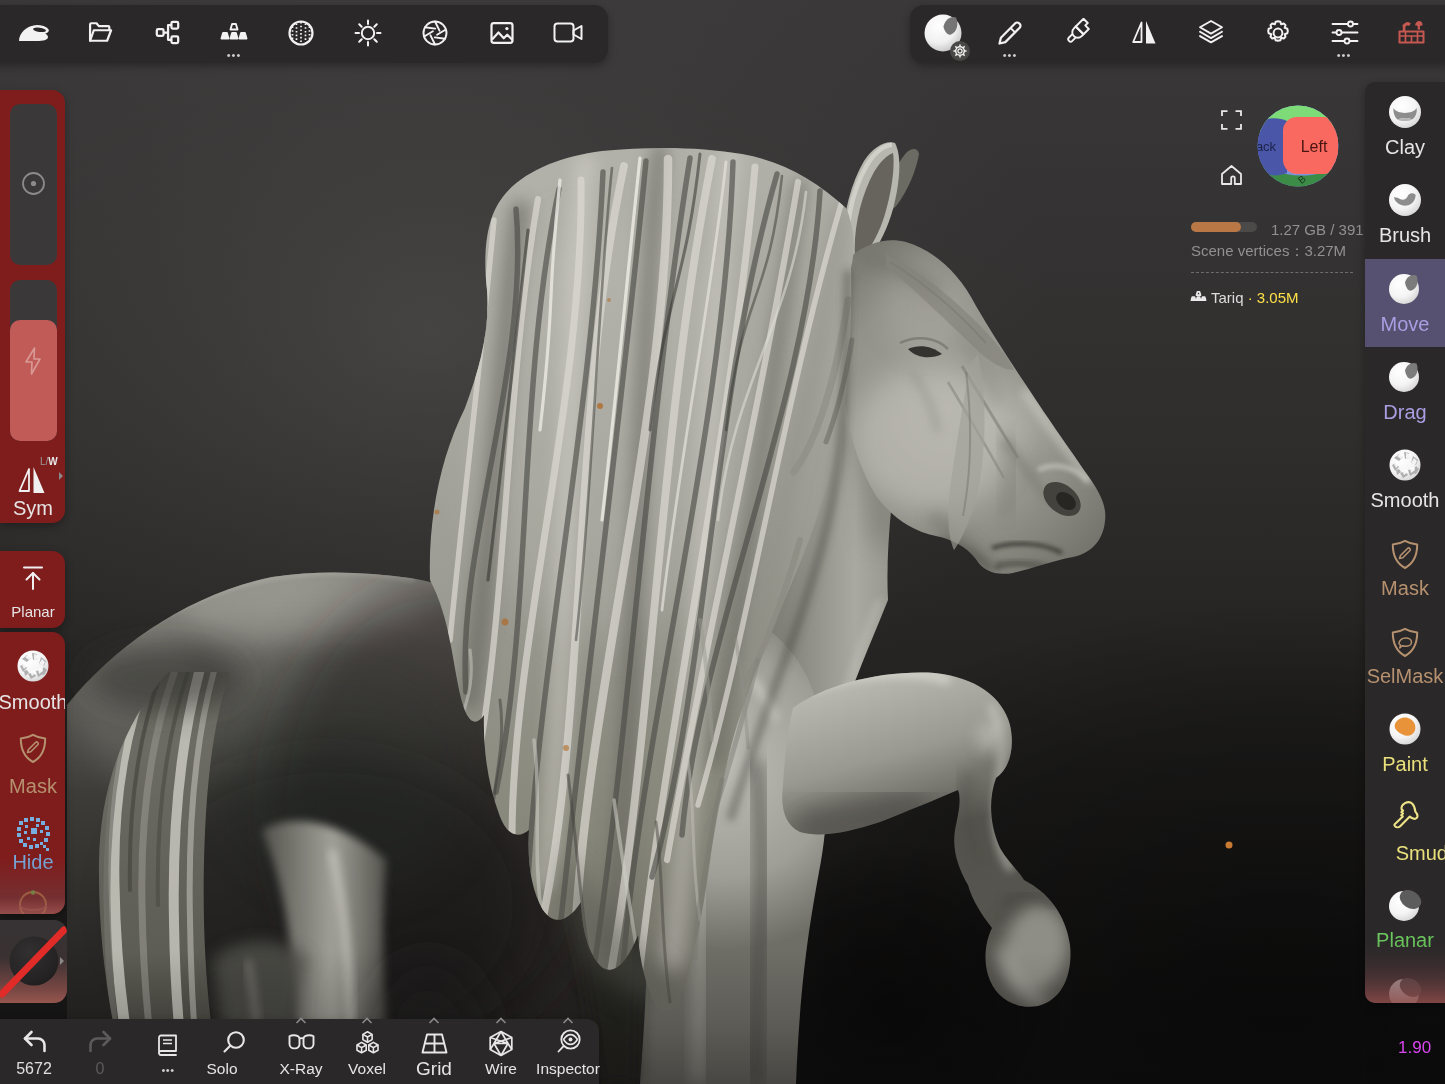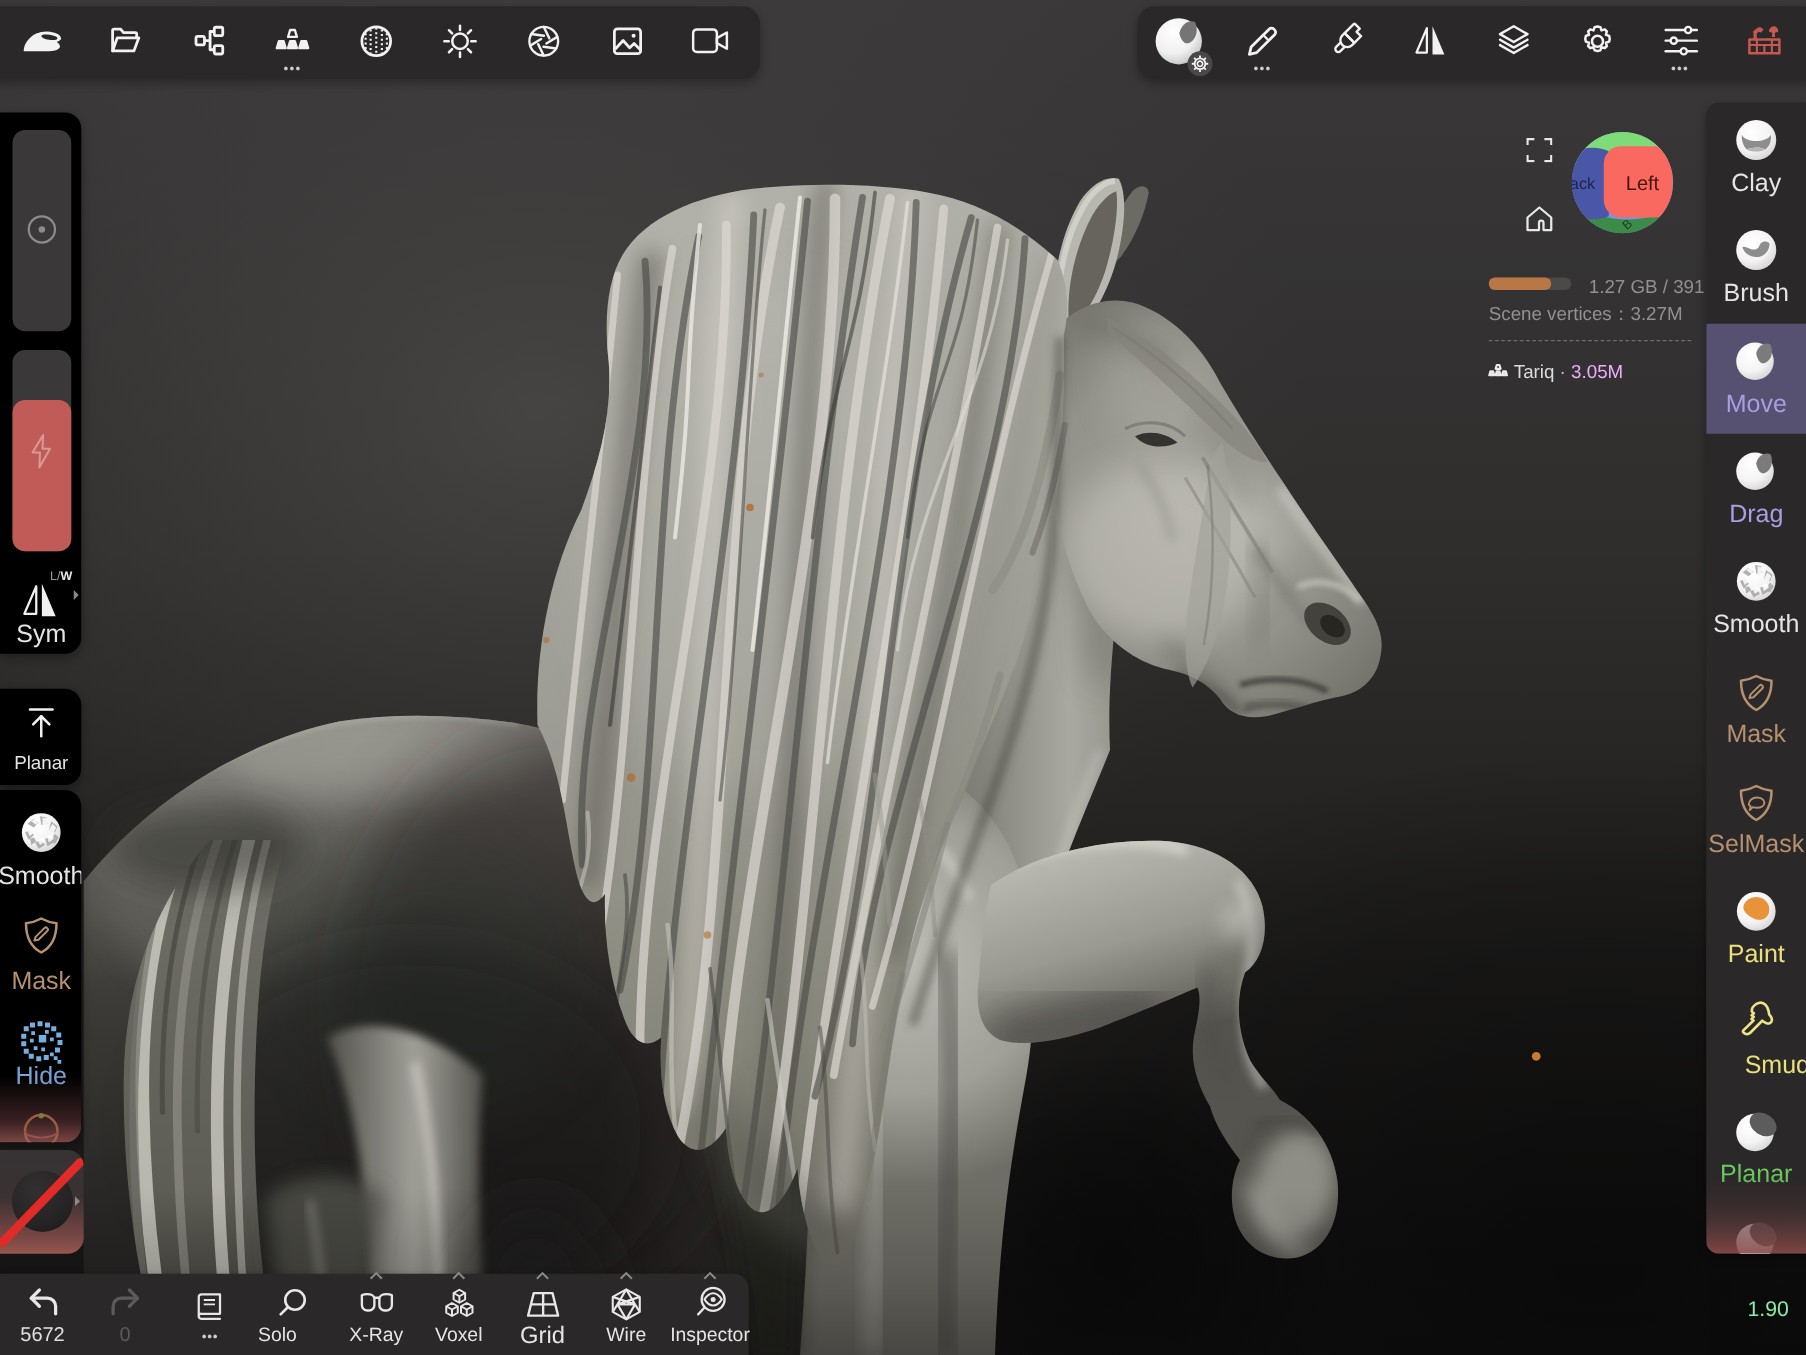--- a/index.html
+++ b/index.html
@@ -1,21 +1,21 @@
 <!DOCTYPE html>
 <html><head>
 <meta charset="utf-8">
 <style>
   html,body{margin:0;padding:0;}
   body{width:1445px;height:1084px;overflow:hidden;position:relative;
        background:#2a2929;font-family:"Liberation Sans",sans-serif;}
   .abs{position:absolute;}
   #canvas{left:0;top:0;width:1445px;height:1084px;z-index:0;}
   .bar{background:#2b2829;z-index:20;box-shadow:0 3px 8px rgba(0,0,0,0.3);}
-  .panel{background:#000000;z-index:20;box-shadow:0 3px 8px rgba(0,0,0,0.3);}
+  .panel{background:#7f1d1d;z-index:20;box-shadow:0 3px 8px rgba(0,0,0,0.3);}
   .lbl{position:absolute;color:#e6e4e4;font-size:20px;text-align:center;transform:translate(-50%,-50%);white-space:nowrap;}
 </style>
 </head>
 <body>
 
 <svg id="canvas" class="abs" width="1445" height="1084" viewBox="0 0 1445 1084">
   <defs>
     <linearGradient id="bg" x1="0" y1="0" x2="0" y2="1">
       <stop offset="0" stop-color="#3a3839"></stop>
       <stop offset="0.4" stop-color="#2f2e2d"></stop>
@@ -464,21 +464,21 @@
   <div class="abs" style="left:1191px;top:222px;width:50px;height:10px;border-radius:5px;background:#b87744;"></div>
   <div class="abs" style="left:1271px;top:221px;color:#929090;font-size:15px;white-space:nowrap;">1.27 GB / 391 MB</div>
   <div class="abs" style="left:1191px;top:242px;color:#929090;font-size:15px;white-space:nowrap;">Scene vertices：3.27M</div>
   <div class="abs" style="left:1191px;top:272px;width:162px;border-top:1.5px dashed #6e6c6c;"></div>
   <svg class="abs" style="left:1190px;top:289px;" width="17" height="15" viewBox="0 0 30 26" fill="none" stroke="#eceaea" stroke-width="3" stroke-linejoin="round">
     <path d="M11.5 10.5 l1.6-5.5 h3.8 l1.6 5.5 Z"></path>
     <path d="M2.5 19.5 l1.6-5.5 h3.8 l1.6 5.5 Z" fill="#e2e0e0"></path>
     <path d="M11.5 19.5 l1.6-5.5 h3.8 l1.6 5.5 Z" fill="#e2e0e0"></path>
     <path d="M20.5 19.5 l1.6-5.5 h3.8 l1.6 5.5 Z" fill="#e2e0e0"></path>
   </svg>
-  <div class="abs" style="left:1211px;top:289px;color:#dddbdb;font-size:15px;white-space:nowrap;">Tariq <span style="color:#f0abfc;">· 3.05M</span></div>
+  <div class="abs" style="left:1211px;top:289px;color:#dddbdb;font-size:15px;white-space:nowrap;">Tariq <span style="color:#fde047;">· 3.05M</span></div>
 </div>
 
 <svg width="0" height="0" style="position:absolute;">
   <defs>
     <radialGradient id="ball" cx="0.38" cy="0.32" r="0.9">
       <stop offset="0" stop-color="#ffffff"></stop>
         <stop offset="0.5" stop-color="#f4f4f4"></stop>
       <stop offset="0.78" stop-color="#d8d8d8"></stop>
         <stop offset="1" stop-color="#9a9a9a"></stop>
     </radialGradient>
@@ -576,21 +576,21 @@
   <div class="lbl" style="left:40px;top:858px;color:#6cc95e;">Planar</div>
 
   <svg class="abs" style="left:23px;top:894px;" width="34" height="34" viewBox="0 0 34 34">
     <circle cx="16" cy="18" r="15" fill="url(#ballp)"></circle>
     <ellipse cx="22.5" cy="11.5" rx="11.5" ry="8.5" fill="#5c5050" transform="rotate(32 22.5 11.5)"></ellipse>
   </svg>
   <svg class="abs" style="left:0;top:856px;" width="80" height="65" viewBox="0 0 80 65">
     <rect width="80" height="65" fill="url(#rfade)"></rect>
   </svg>
 </div>
-<div class="abs" style="z-index:25;left:1398px;top:1038px;color:#86efac;font-size:17px;">1.90</div>
+<div class="abs" style="z-index:25;left:1398px;top:1038px;color:#d946ef;font-size:17px;">1.90</div>
 
 <div id="lp" class="abs" style="z-index:20;">
 
   <div class="abs panel" style="left:0;top:90px;width:65px;height:433px;border-radius:0 13px 13px 0;">
     <div class="abs" style="left:10px;top:14px;width:47px;height:161px;border-radius:10px;background:#3b3839;"></div>
     <svg class="abs" style="left:21px;top:81px;" width="25" height="25" viewBox="0 0 25 25" fill="none" stroke="#8d8a8b" stroke-width="1.8">
       <circle cx="12.5" cy="12.5" r="10.5"></circle>
         <circle cx="12.5" cy="12.5" r="2.6" fill="#8d8a8b" stroke="none"></circle>
     </svg>
     <div class="abs" style="left:10px;top:190px;width:47px;height:161px;border-radius:10px;background:#3b3839;"></div>

